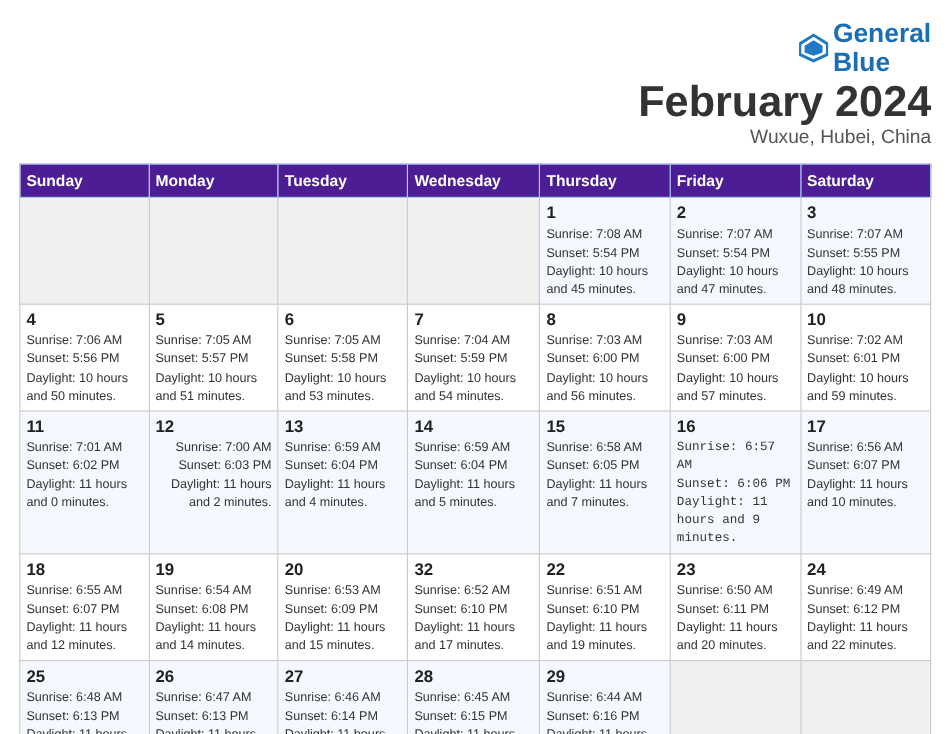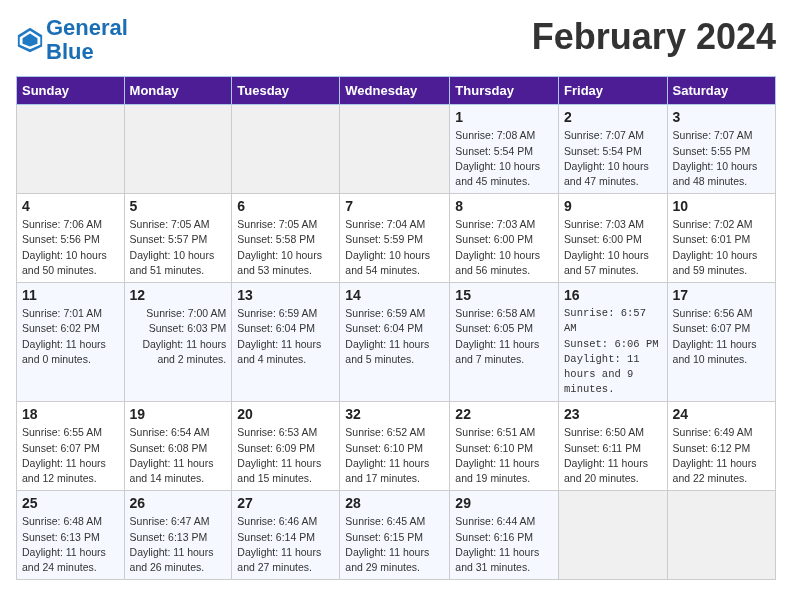--- a/index.html
+++ b/index.html
@@ -6,22 +6,23 @@
     body {
       font-family: Arial, sans-serif;
       background: #fff;
       width: 792px;
       min-height: 612px;
       padding: 16px;
     }
     .header {
       display: flex;
       justify-content: space-between;
-      align-items: flex-start;
+      align-items: flex-end;
       margin-bottom: 12px;
+      flex-direction: column;
     }
     .logo {
       display: flex;
       align-items: center;
     }
     .logo-text {
       font-size: 22px;
       font-weight: bold;
       color: #333;
       line-height: 1.1;
@@ -101,20 +102,21 @@
       <polygon points="15,8 23,13 23,19 15,22 7,19 7,13" fill="#2079c3"></polygon>
     </svg>
     <div>
       <div class="logo-text">
         <span>General</span><br><span style="color:#1a6eb5">Blue</span>
       </div>
     </div>
   </div>
   <div class="title-block">
     <div class="title-month">February 2024</div>
+    <div class="title-location">Wuxue, Hubei, China</div>
   </div>
 </div>
 
 <table>
   <thead>
     <tr>
     <th>Sunday</th>
         <th>Monday</th>
         <th>Tuesday</th>
         <th>Wednesday</th>

